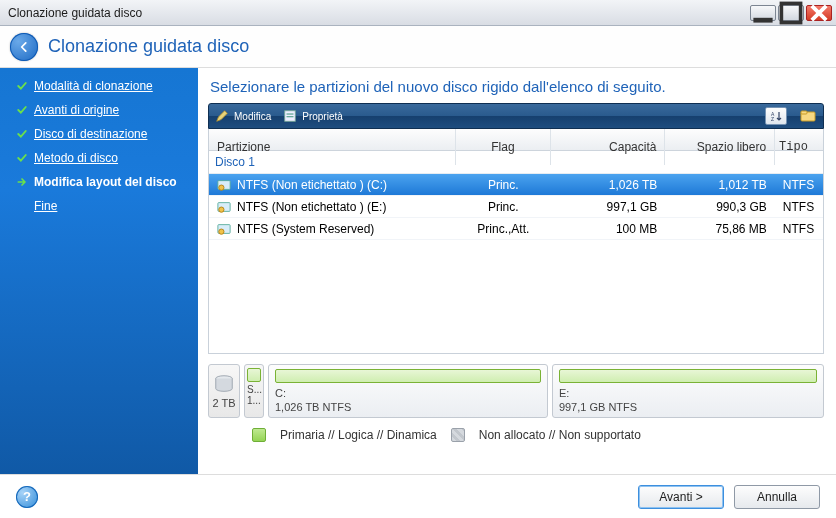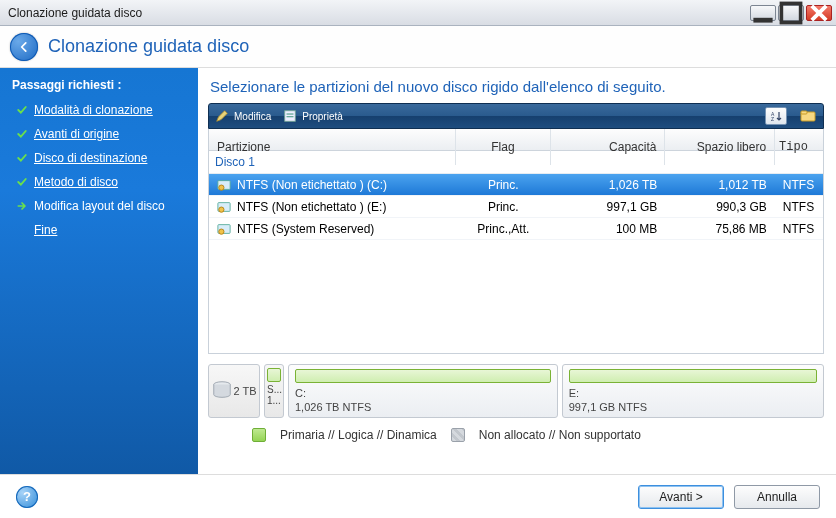--- a/index.html
+++ b/index.html
@@ -104,21 +104,21 @@
   .sidebar-item .label {
     text-decoration: underline;
     color:#fff;
   }
   .sidebar-item .tick {
     width:12px;height:12px;
   }
   .sidebar-item.active .arrow {
     width:12px;height:12px;
   }
-  .sidebar-item.active .label{text-decoration:none;}
+  .sidebar-item.active .label{text-decoration:none;font-weight:bold;}
   .sidebar-item.no-underline .label{text-decoration:underline;}
   
   .main {
     flex:1;
     background:#fff;
     padding:10px 12px 0 10px;
     display:flex;
     flex-direction:column;
     min-width:0;
   }
@@ -208,26 +208,26 @@
     flex-shrink:0;
   }
   
   .diskmap{
     margin-top:10px;
     height:54px;
     display:flex;
     gap:4px;
   }
   .disk-label-box{
-    width:52px;
+    width:32px;
     background:linear-gradient(#f7f7f7,#e8e8e8);
     border:1px solid #c3c9d1;
     border-radius:3px;
     display:flex;
-    flex-direction:row;
+    flex-direction:column;
     align-items:center;
     justify-content:center;
     font-size:11px;
     color:#444;
   }
   .disk-cyl{width:22px;height:22px;margin-bottom:2px;}
   .reserved-seg{
     width:20px;
     background:linear-gradient(#f7f7f7,#e8e8e8);
     border:1px solid #c3c9d1;
@@ -332,21 +332,20 @@
       <svg viewBox="0 0 24 24">
           <path d="M15 5 L8 12 L15 19" fill="none" stroke="#fff" stroke-width="3" stroke-linecap="round" stroke-linejoin="round"></path>
         </svg>
     </div>
     <h1>Clonazione guidata disco</h1>
   </div>
 
   <div class="body">
 
     <div class="sidebar">
-      <div class="sidebar-header">Passaggi richiesti :</div>
 
       <div class="sidebar-item">
         <svg class="tick" viewBox="0 0 16 16">
             <path d="M3 8 L6.5 11.5 L13 4" fill="none" stroke="#6be04a" stroke-width="2.5" stroke-linecap="round"></path>
           </svg>
         <span class="label">Modalità di clonazione</span>
       </div>
       <div class="sidebar-item">
         <svg class="tick" viewBox="0 0 16 16">
             <path d="M3 8 L6.5 11.5 L13 4" fill="none" stroke="#6be04a" stroke-width="2.5" stroke-linecap="round"></path>

